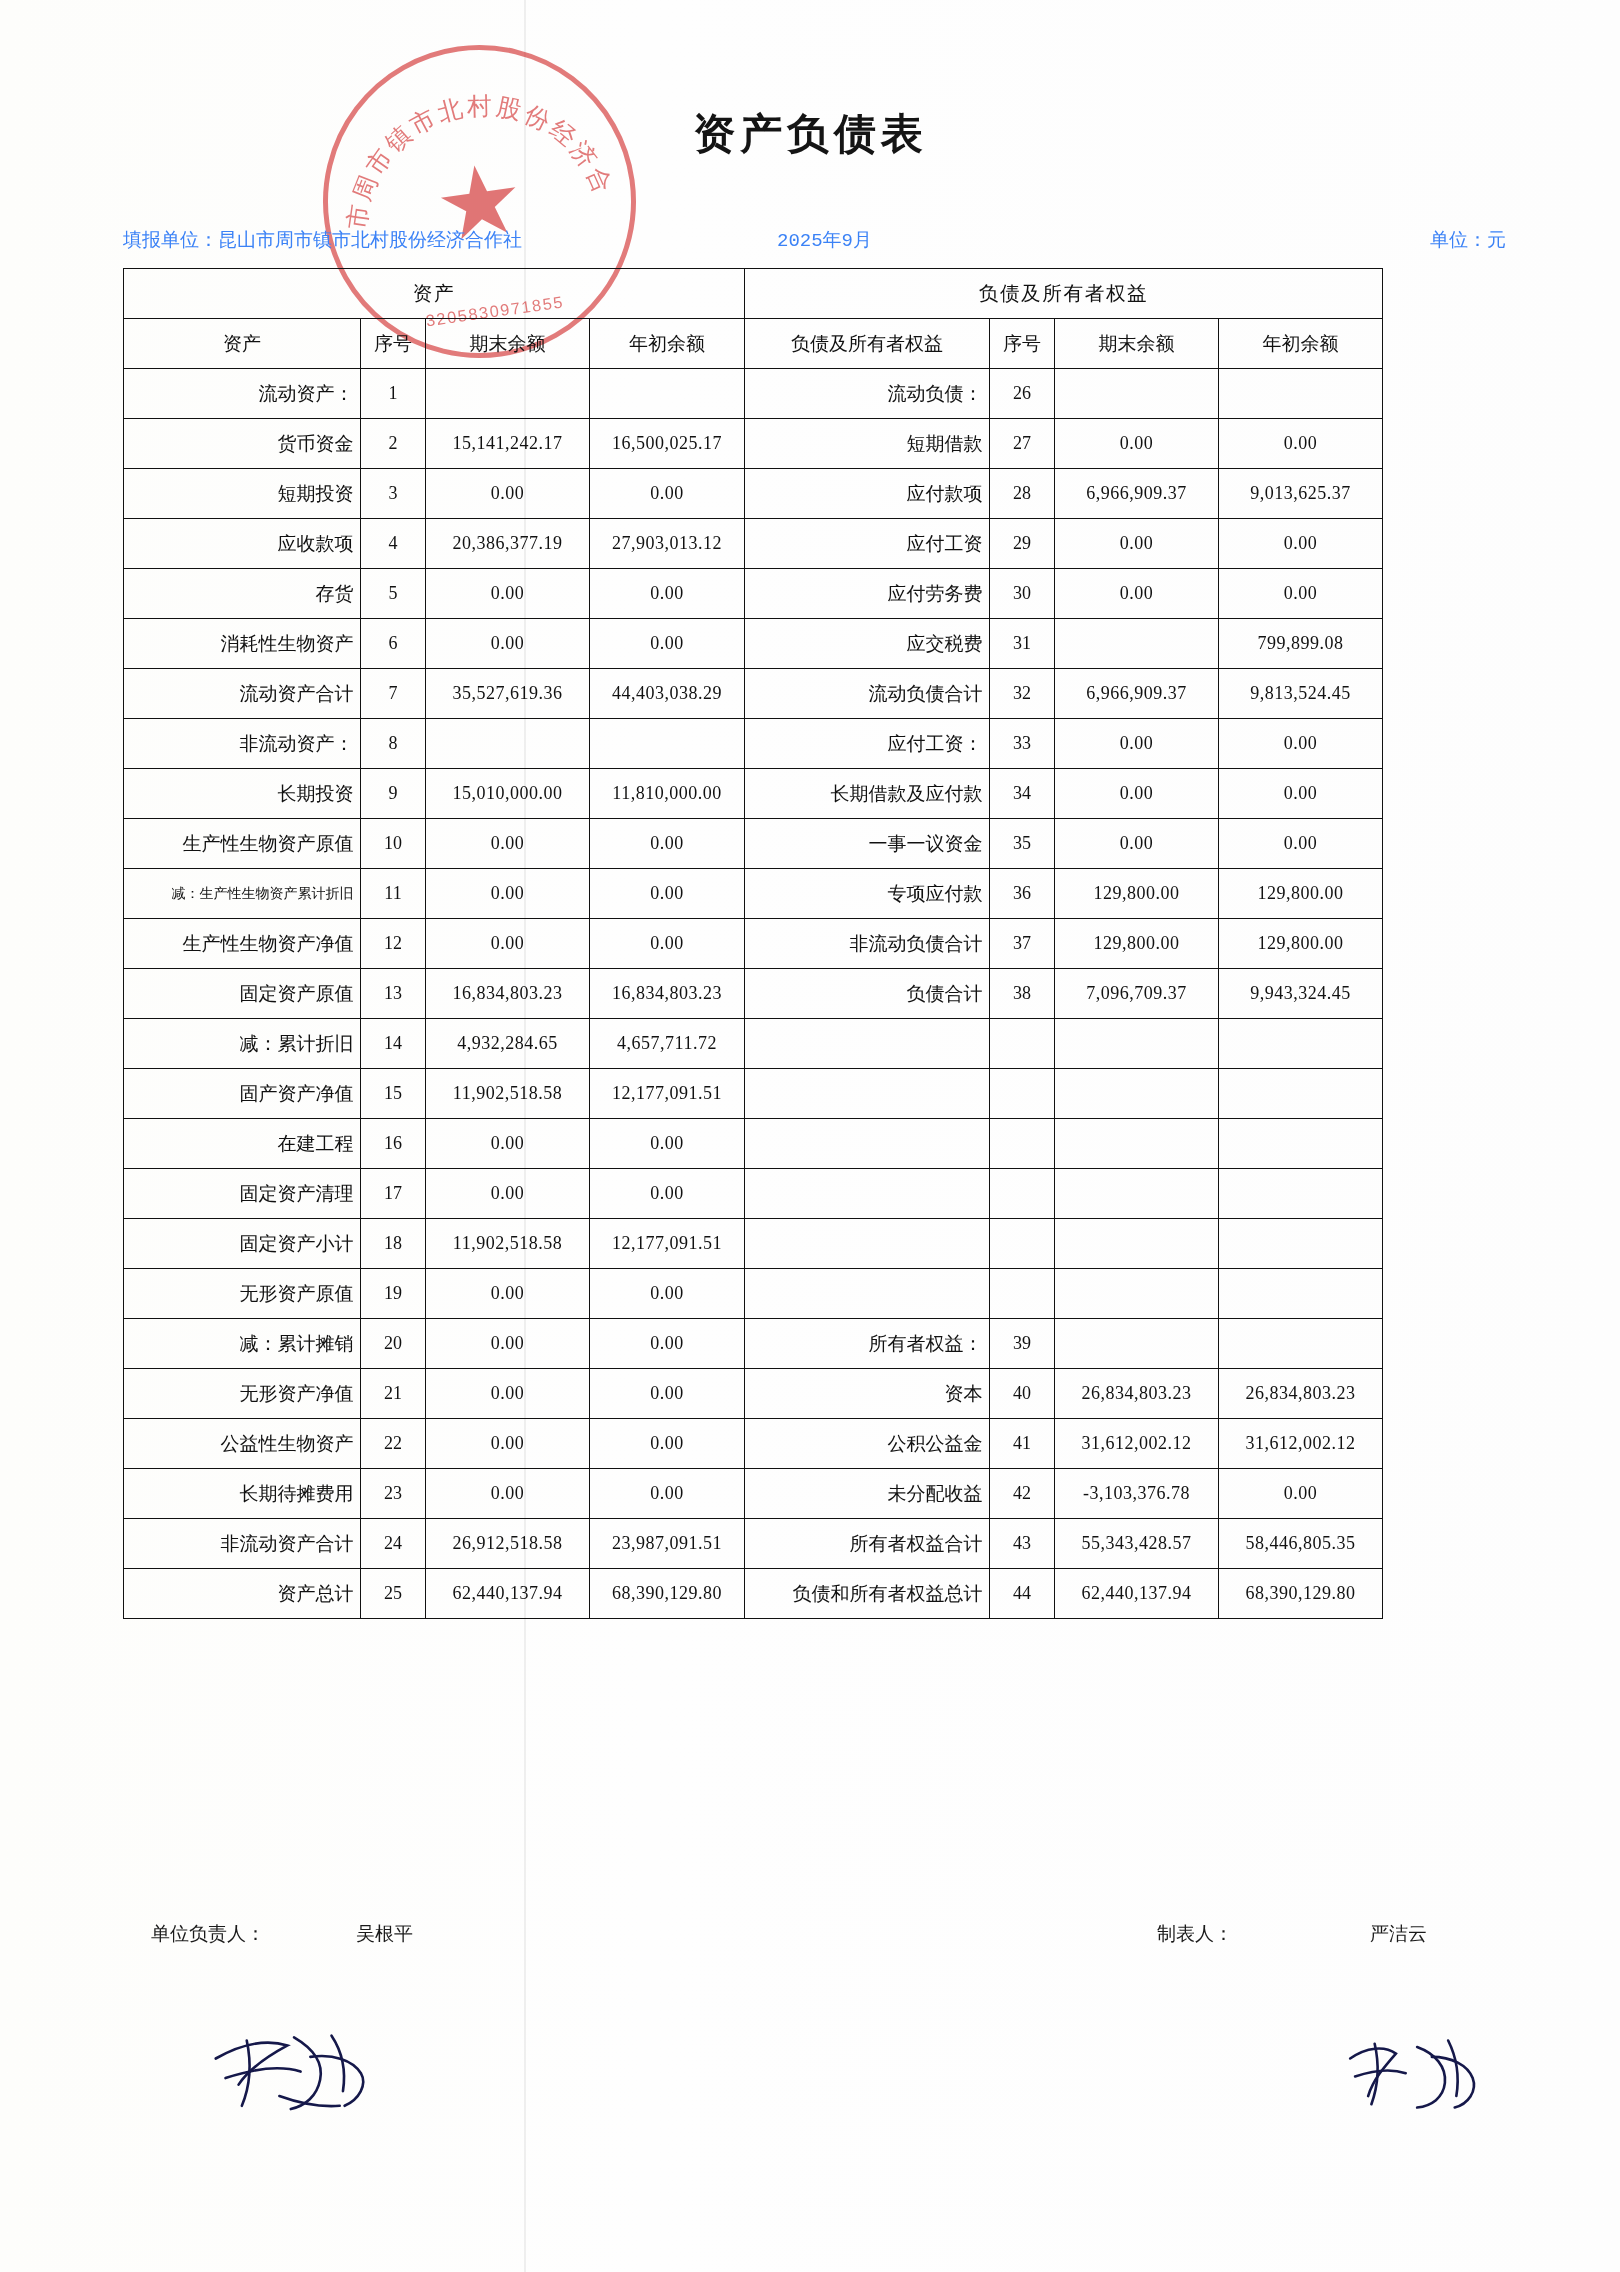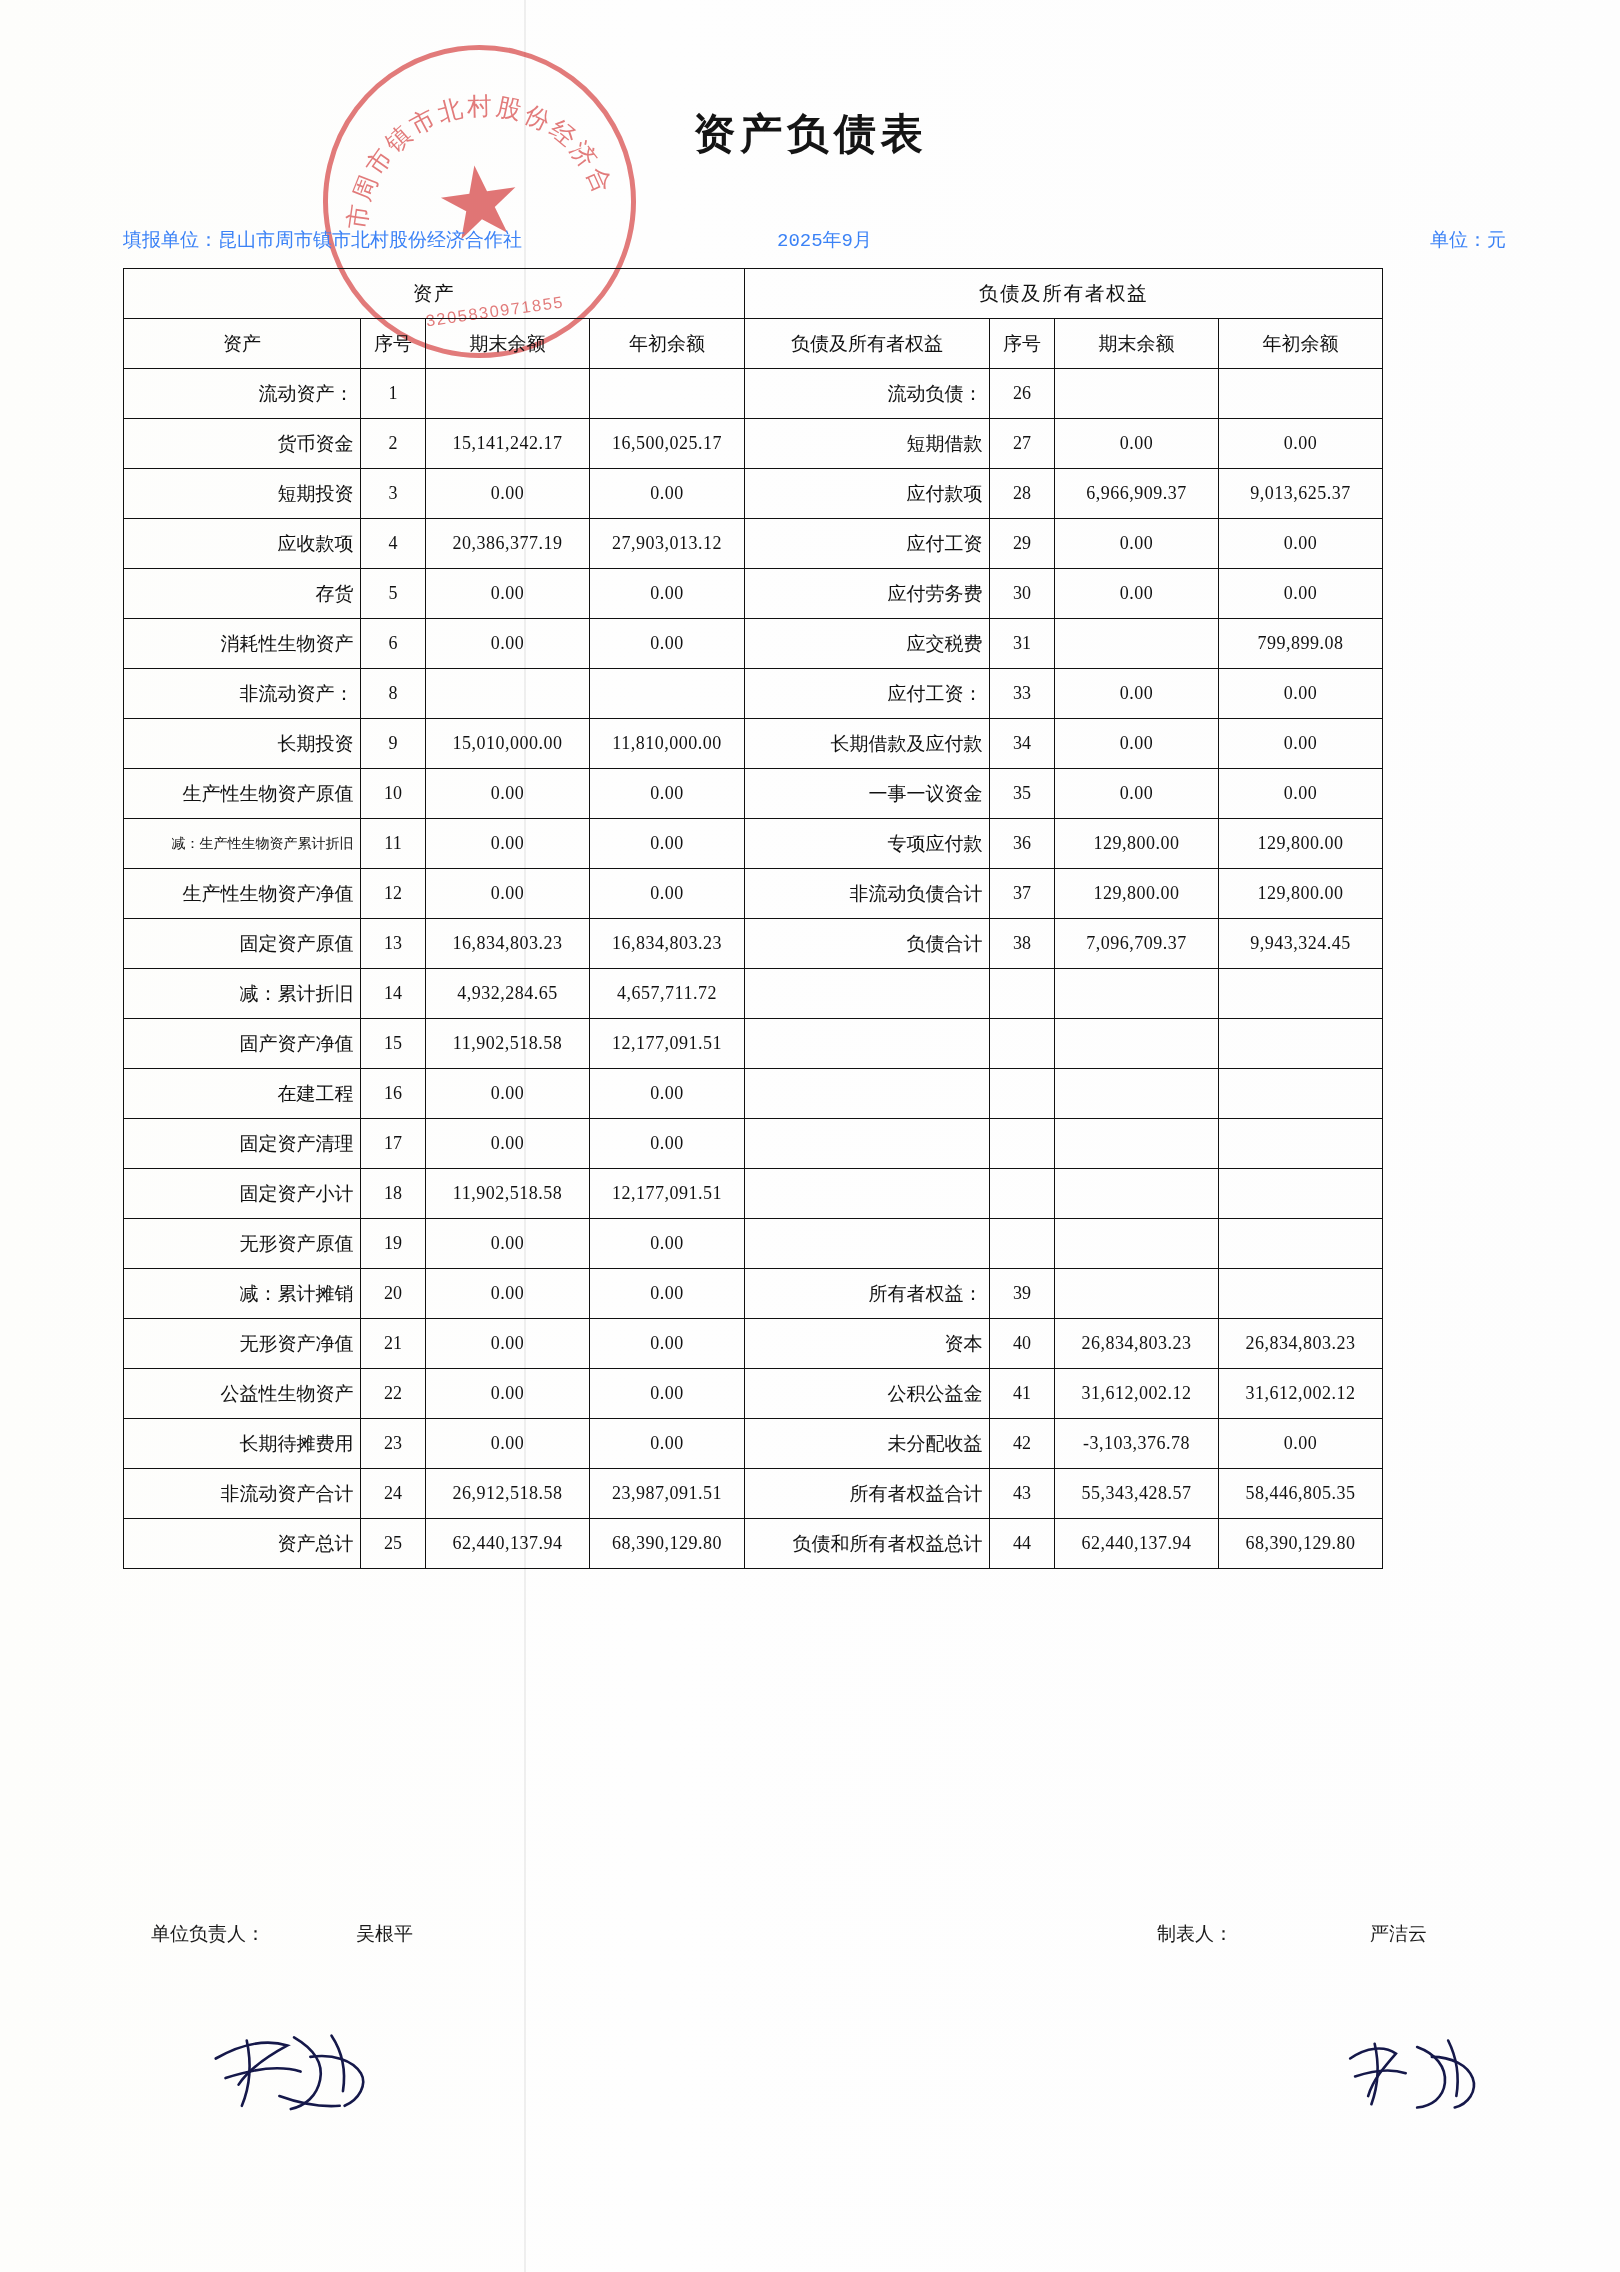--- a/index.html
+++ b/index.html
@@ -280,20 +280,30 @@
           <td class="lbl indent1">消耗性生物资产</td>
           <td class="seq">6</td>
           <td class="num">0.00</td>
           <td class="num">0.00</td>
           <td class="lbl indent1">应交税费</td>
           <td class="seq">31</td>
           <td class="num"></td>
           <td class="num">799,899.08</td>
         </tr>
         <tr>
+          <td class="lbl indent2">流动资产合计</td>
+          <td class="seq">7</td>
+          <td class="num">35,527,619.36</td>
+          <td class="num">44,403,038.29</td>
+          <td class="lbl indent2">流动负债合计</td>
+          <td class="seq">32</td>
+          <td class="num">6,966,909.37</td>
+          <td class="num">9,813,524.45</td>
+        </tr>
+        <tr>
           <td class="lbl ">非流动资产：</td>
           <td class="seq">8</td>
           <td class="num"></td>
           <td class="num"></td>
           <td class="lbl ">应付工资：</td>
           <td class="seq">33</td>
           <td class="num">0.00</td>
           <td class="num">0.00</td>
         </tr>
         <tr>

